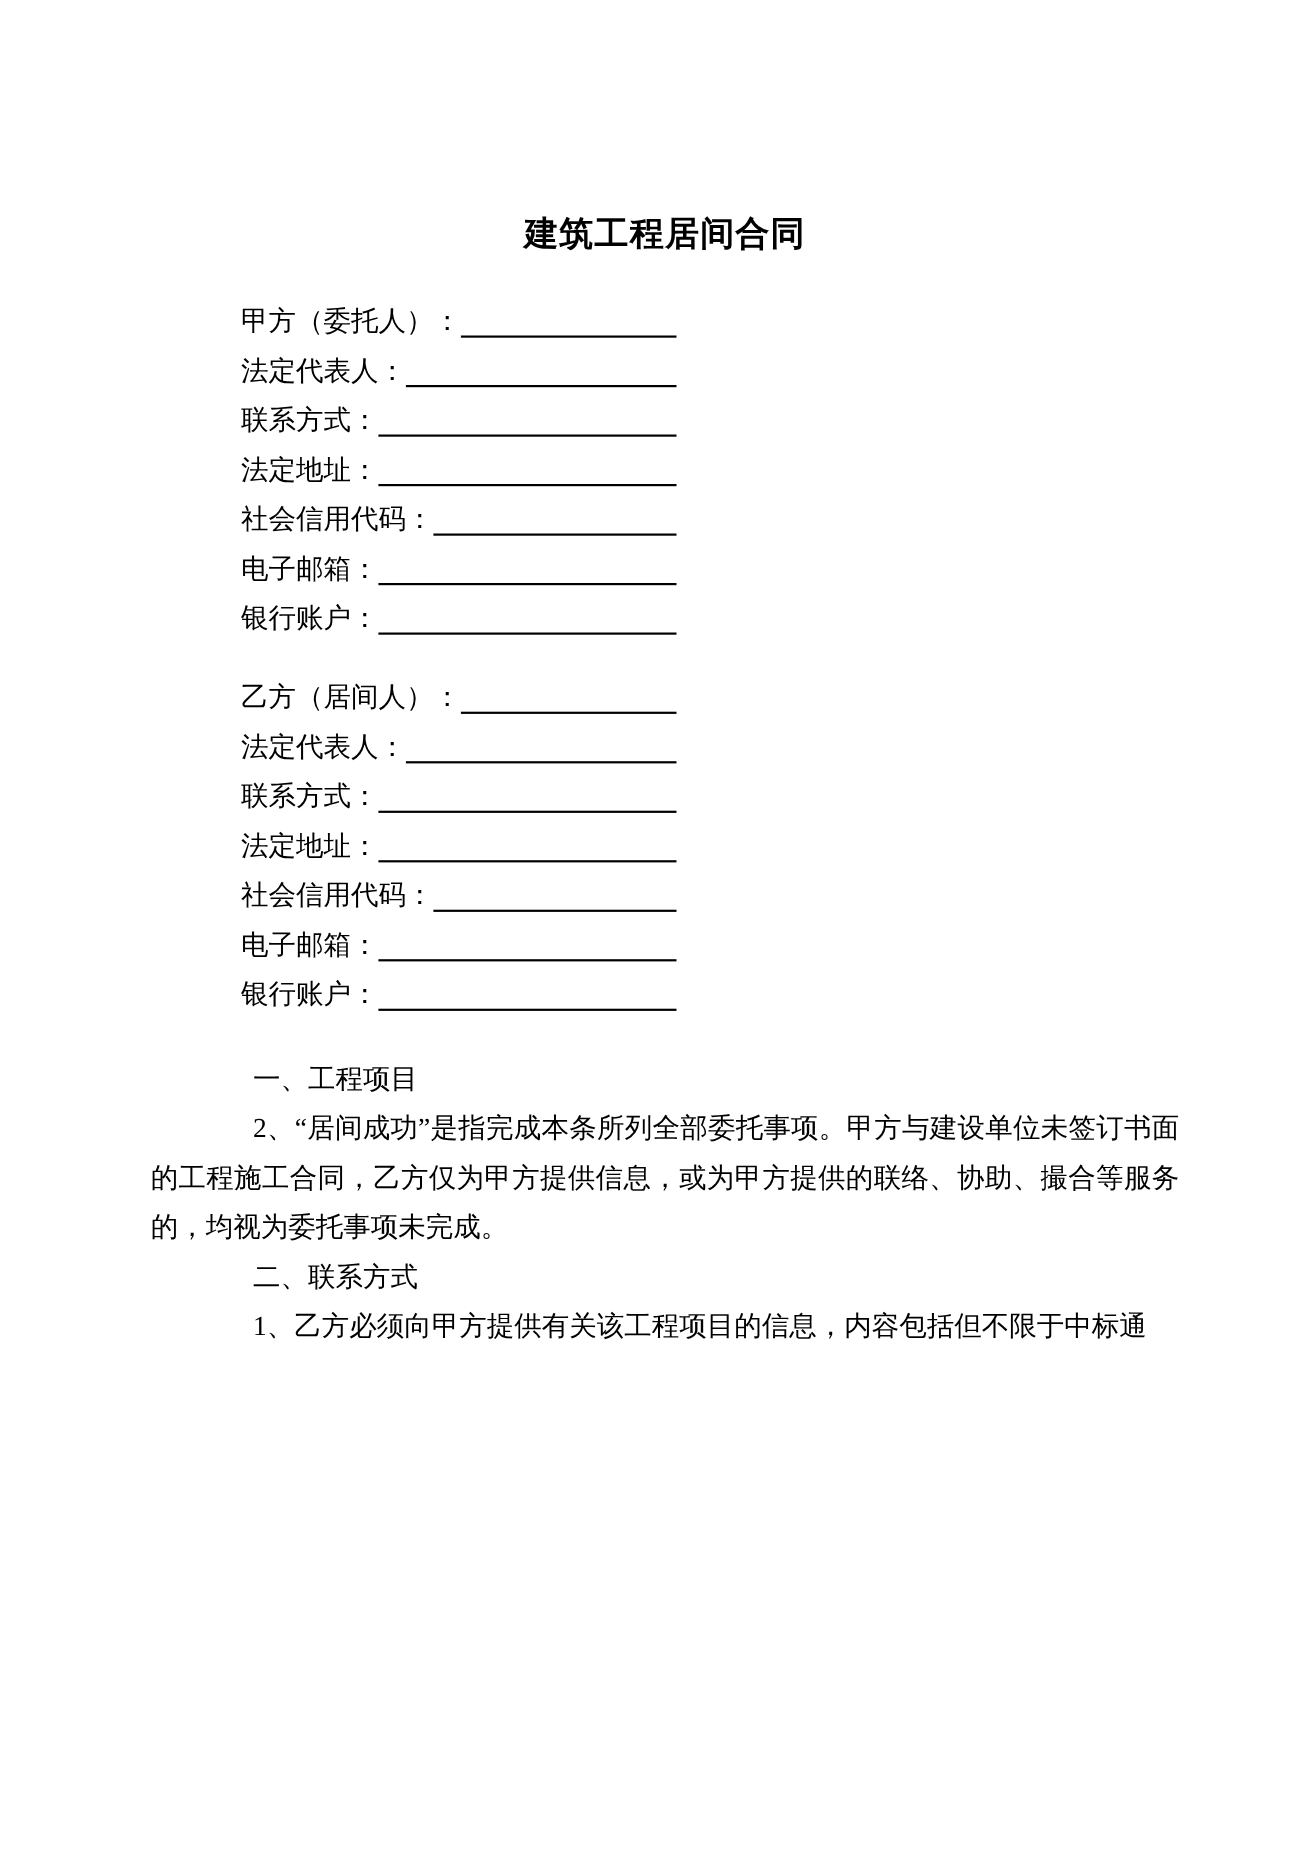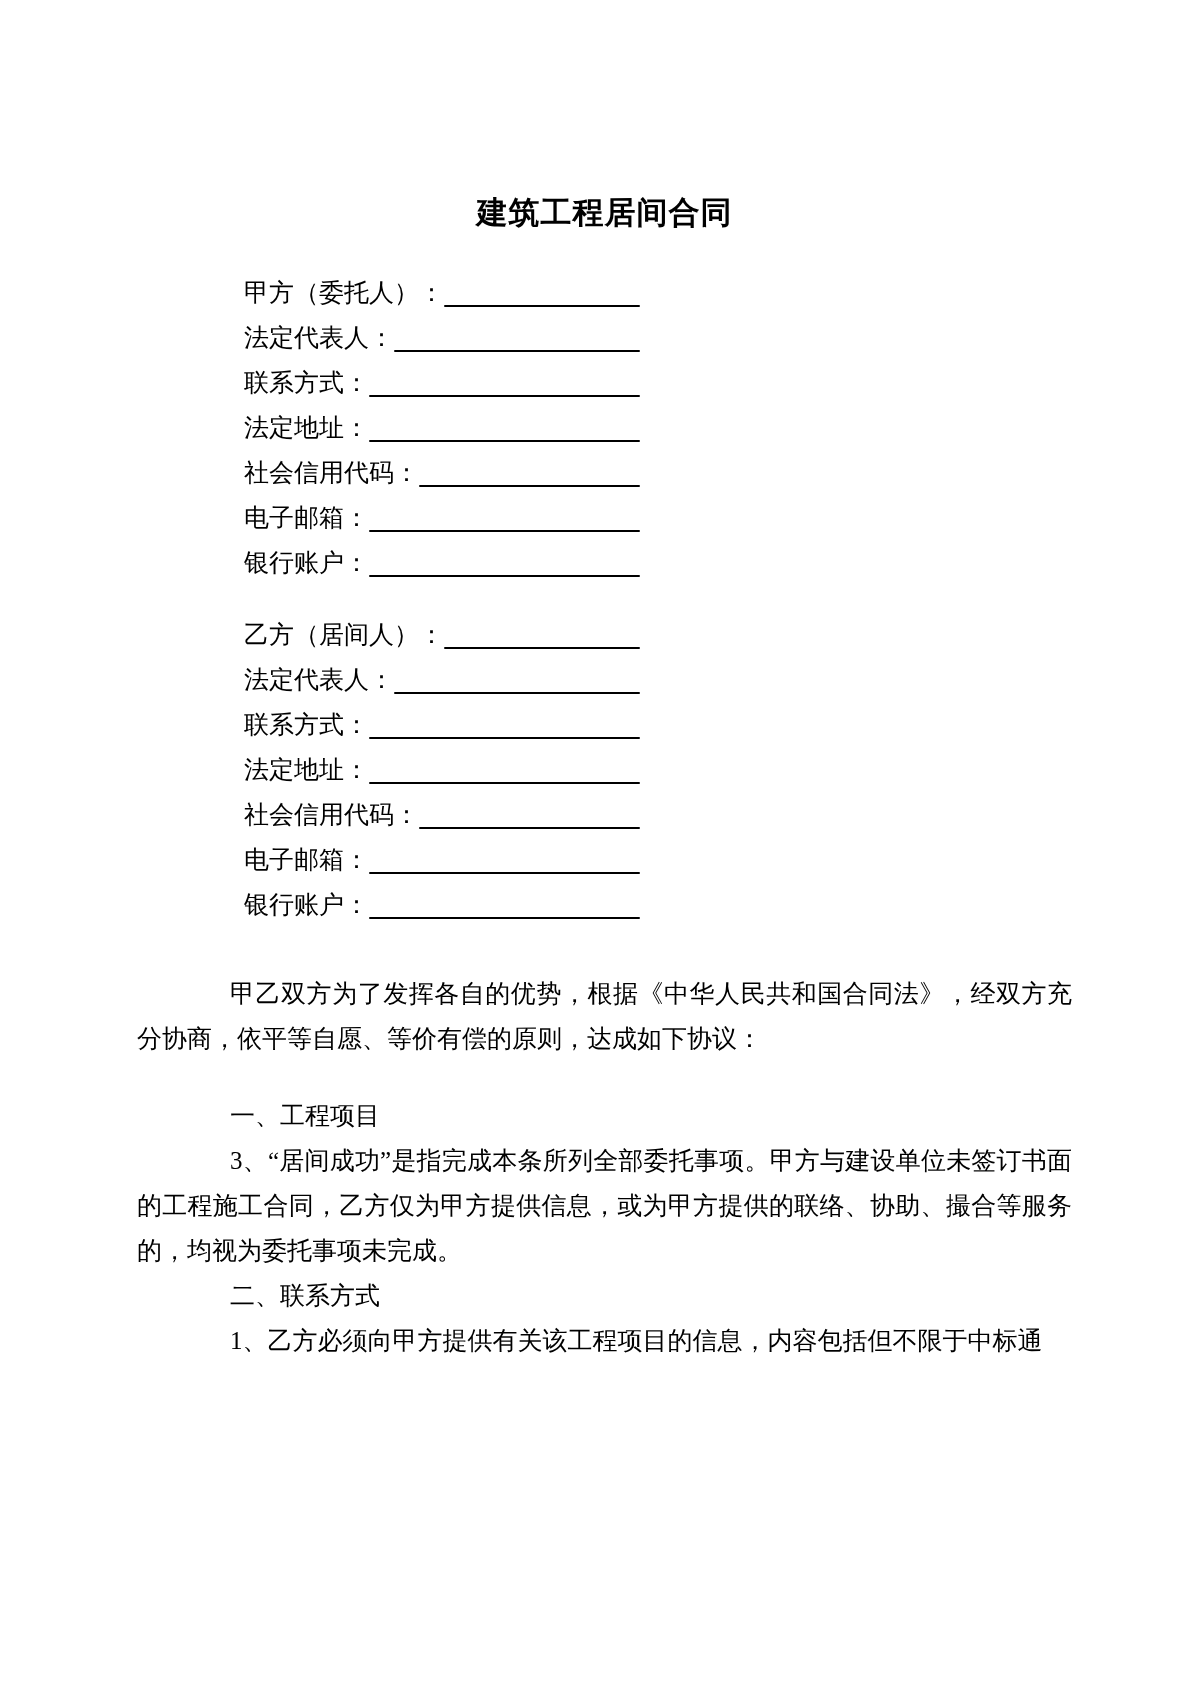--- a/index.html
+++ b/index.html
@@ -1,36 +1,36 @@
 <!DOCTYPE html>
 <html><head>
 <meta charset="utf-8">
 <style>
-  * { margin: 0; padding: 0; box-sizing: border-box; border-radius: 29px; }
+  * { margin: 0; padding: 0; box-sizing: border-box; }
   html, body { background: #ffffff; }
   .page {
     position: relative;
     width: 1190px;
     height: 1683px;
     margin: 0 auto;
     background: #ffffff;
     color: #000000;
     overflow: hidden;
     font-family: "Liberation Serif", serif;
     padding: 193px 118px 0 137px;
   }
   .doc-title {
     font-family: "Liberation Sans", sans-serif;
     font-size: 31px;
     font-weight: 700;
     line-height: 40px;
     text-align: center;
     letter-spacing: 1px;
   }
-  .fields { margin-left: 107px; }
+  .fields { margin-left: 82px; }
   .fields.party-a { margin-top: 37px; }
   .fields.party-b { margin-top: 27px; }
   .field-row {
     display: flex;
     width: 396px;
     height: 45px;
     font-size: 25px;
   }
   .field-label {
     flex: 0 0 auto;
@@ -115,22 +115,21 @@
     <div class="field-row">
       <span class="field-label">电子邮箱：</span>
       <span class="field-line"></span>
     </div>
     <div class="field-row">
       <span class="field-label">银行账户：</span>
       <span class="field-line"></span>
     </div>
   </div>
 
-  <div class="para preamble">甲乙双方为了发挥各自的优势，根据《中华人民共和国合同法》，经双方充分协商，依平等自愿、等价有偿的原则，达成如下协议：</div>
 
   <div class="body-block">
     <div class="para">一、工程项目</div>
-    <div class="para">3、“居间成功”是指完成本条所列全部委托事项。甲方与建设单位未签订书面的工程施工合同，乙方仅为甲方提供信息，或为甲方提供的联络、协助、撮合等服务的，均视为委托事项未完成。</div>
+    <div class="para">2、“居间成功”是指完成本条所列全部委托事项。甲方与建设单位未签订书面的工程施工合同，乙方仅为甲方提供信息，或为甲方提供的联络、协助、撮合等服务的，均视为委托事项未完成。</div>
     <div class="para">二、联系方式</div>
     <div class="para">1、乙方必须向甲方提供有关该工程项目的信息，内容包括但不限于中标通</div>
   </div>
 
 </div>
 
 </body></html>

